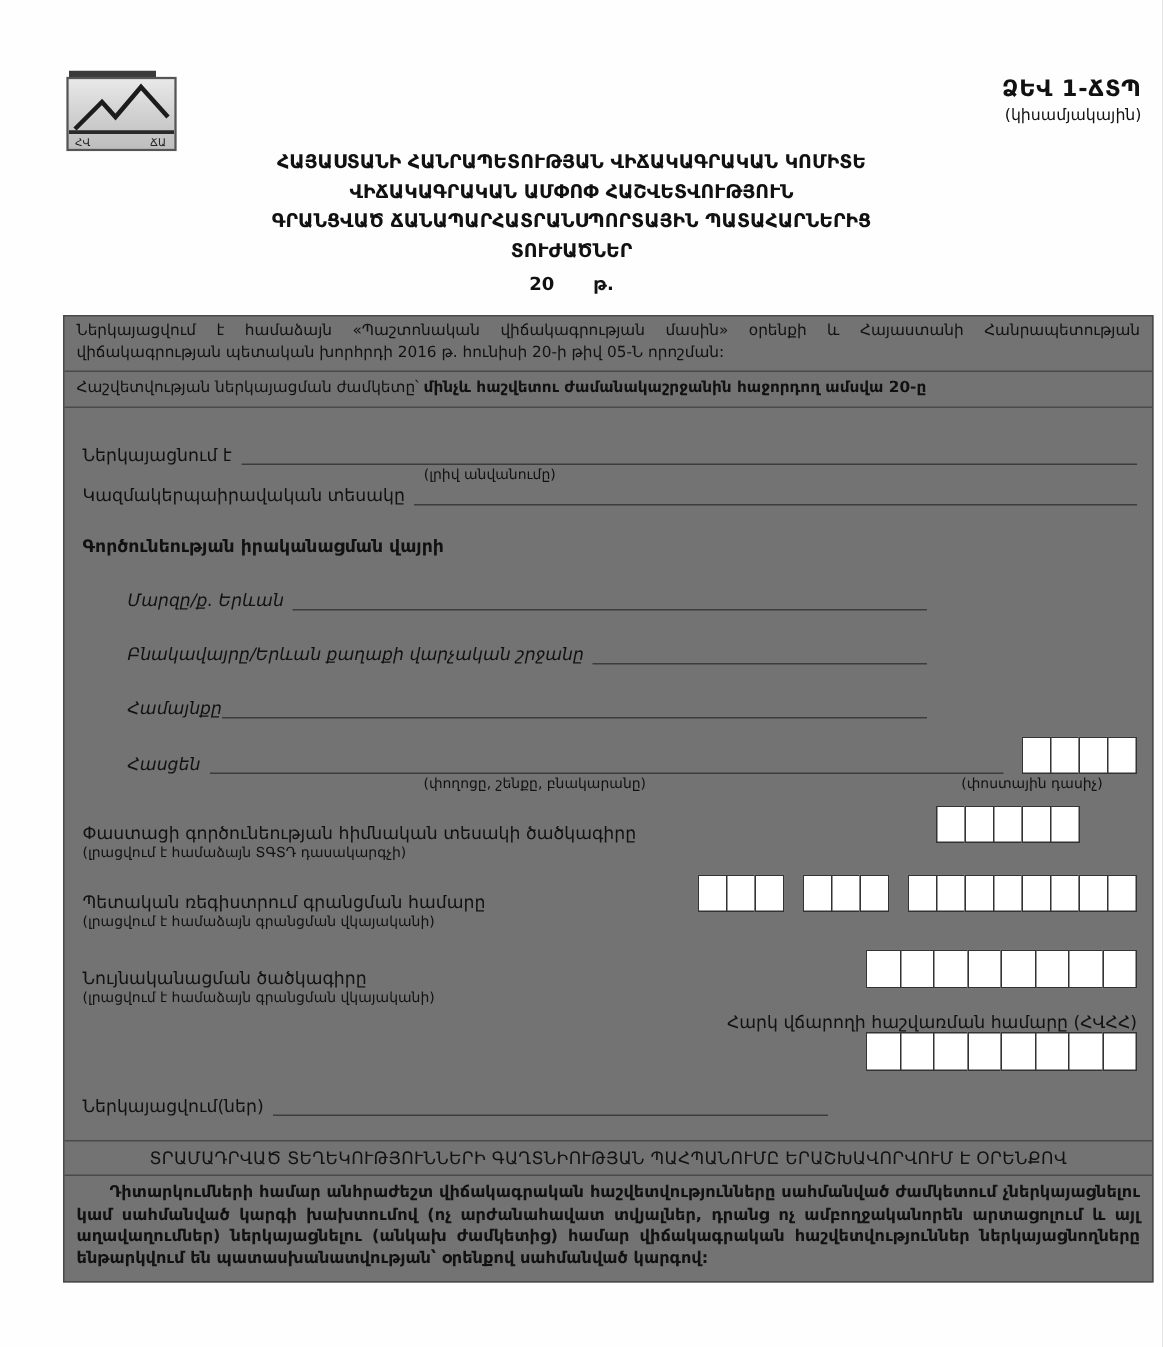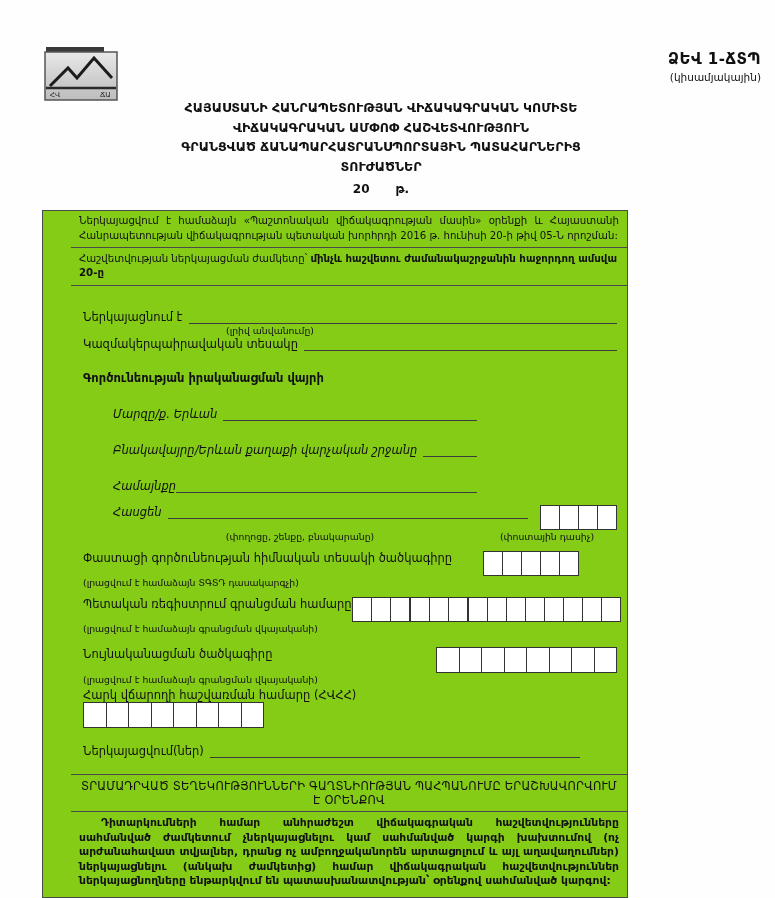--- a/index.html
+++ b/index.html
@@ -12,33 +12,33 @@
   .logo { position:absolute; left:44px; top:47px; }
   .code-wrap { position:absolute; right:14px; top:50px; text-align:right; }
   .form-code { font-size:15px; font-weight:bold; letter-spacing:.5px; }
   .form-period { font-size:10.5px; margin-top:3px; }
   .titles { position:absolute; left:0; top:98px; width:762px; text-align:center; }
   .title { font-size:12.6px; font-weight:bold; line-height:19.5px; }
   .year-line { font-size:12px; font-weight:bold; margin-top:6px; }
   .year-gap { display:inline-block; width:26px; border-bottom:0; }
   
   .formtable {
-    position:absolute; left:42px; top:210px; width:586px;
-    border:1.5px solid #4a4a4a; background:#84cc16;padding-left:28px;
+    position:absolute; left:42px; top:210px; width:727px;
+    border:1.5px solid #4a4a4a; background:#737373;
   }
   .row { border-top:1px solid #4a4a4a; padding:2px 8px; }
   .row:first-child { border-top:0; }
   .row-note { font-size:10.2px; line-height:14.5px; text-align:justify; padding:3px 8px 4px 8px; }
   .row-deadline { font-size:10.2px; line-height:14px; padding:4px 8px 5px 8px; }
   .row-body { padding:24px 10px 16px 12px; font-size:11.5px; }
   .row-banner { text-align:center; font-size:11.4px; padding:4px 8px; letter-spacing:.2px; }
   .row-legal { font-size:10.8px; font-weight:bold; line-height:14.5px; text-align:justify; padding:4px 8px 8px 8px; }
   .row-legal .para { text-indent:22px; }
   
-  .fline { display:flex; align-items:flex-start; }
+  .fline { display:flex; align-items:flex-end; }
   .lbl { white-space:nowrap; }
   .ital { font-style:italic; }
   .bold { font-weight:bold; }
   .uline { border-bottom:1px solid #3c3c3c; height:14px; }
   .grow { flex:1 1 auto; }
   .hint { font-size:9.3px; line-height:13px; color:#111; }
   .hint-center { text-align:center; }
   .hint-right { text-align:left; padding-right:6px; }
   .indent { margin-left:30px; }
   .spacer { flex:1 1 auto; }

